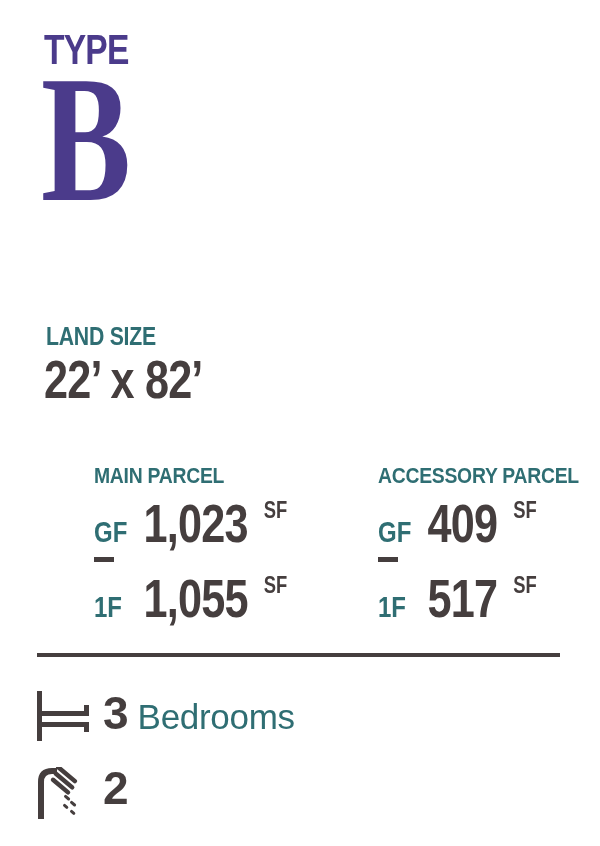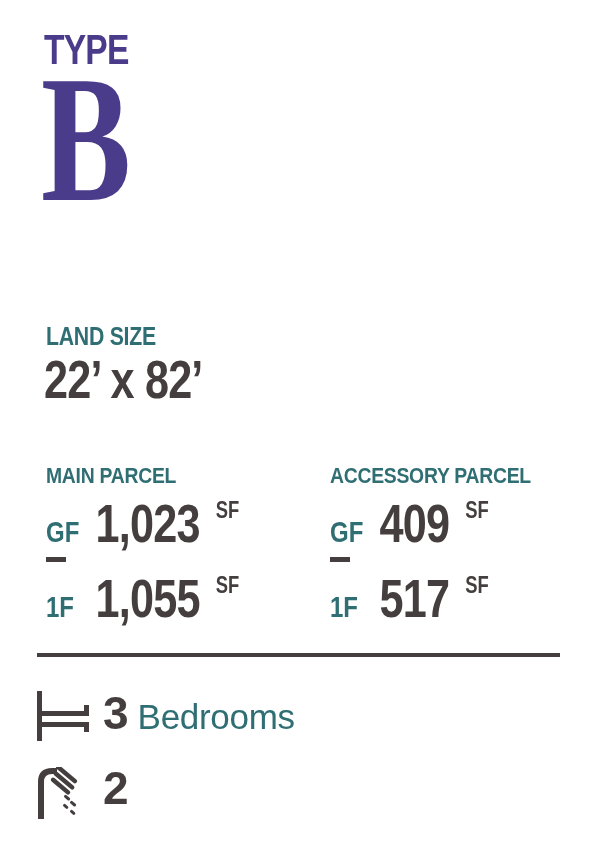--- a/index.html
+++ b/index.html
@@ -28,21 +28,21 @@
     font-size:22px; line-height:1; font-weight:bold; color:var(--teal);
     letter-spacing:-0.3px;
   }
   .land-label{left:46px; top:324px; font-size:25px;}
   .big-value{
     font-size:54px; line-height:1; font-weight:bold; color:var(--dark);
     letter-spacing:-1px;
   }
   .land-value{left:44px; top:352px;}
 
-  .parcel{position:absolute; top:465px; width:300px;}
+  .parcel{position:absolute; top:465px; width:300px;margin-left:48px;}
   .parcel.main{left:46px;}
   .parcel.accessory{left:330px;}
   .prow{
     display:flex; align-items:baseline; gap:20px; margin-top:9px;
     transform:scaleX(0.80); transform-origin:left top; line-height:1;
   }
   .floor{font-size:30px; font-weight:bold; color:var(--teal); min-width:42px;}
   .value{font-size:54px; font-weight:bold; color:var(--dark); letter-spacing:-1px;}
   .unit{
     font-size:23px; font-weight:bold; color:var(--dark);

